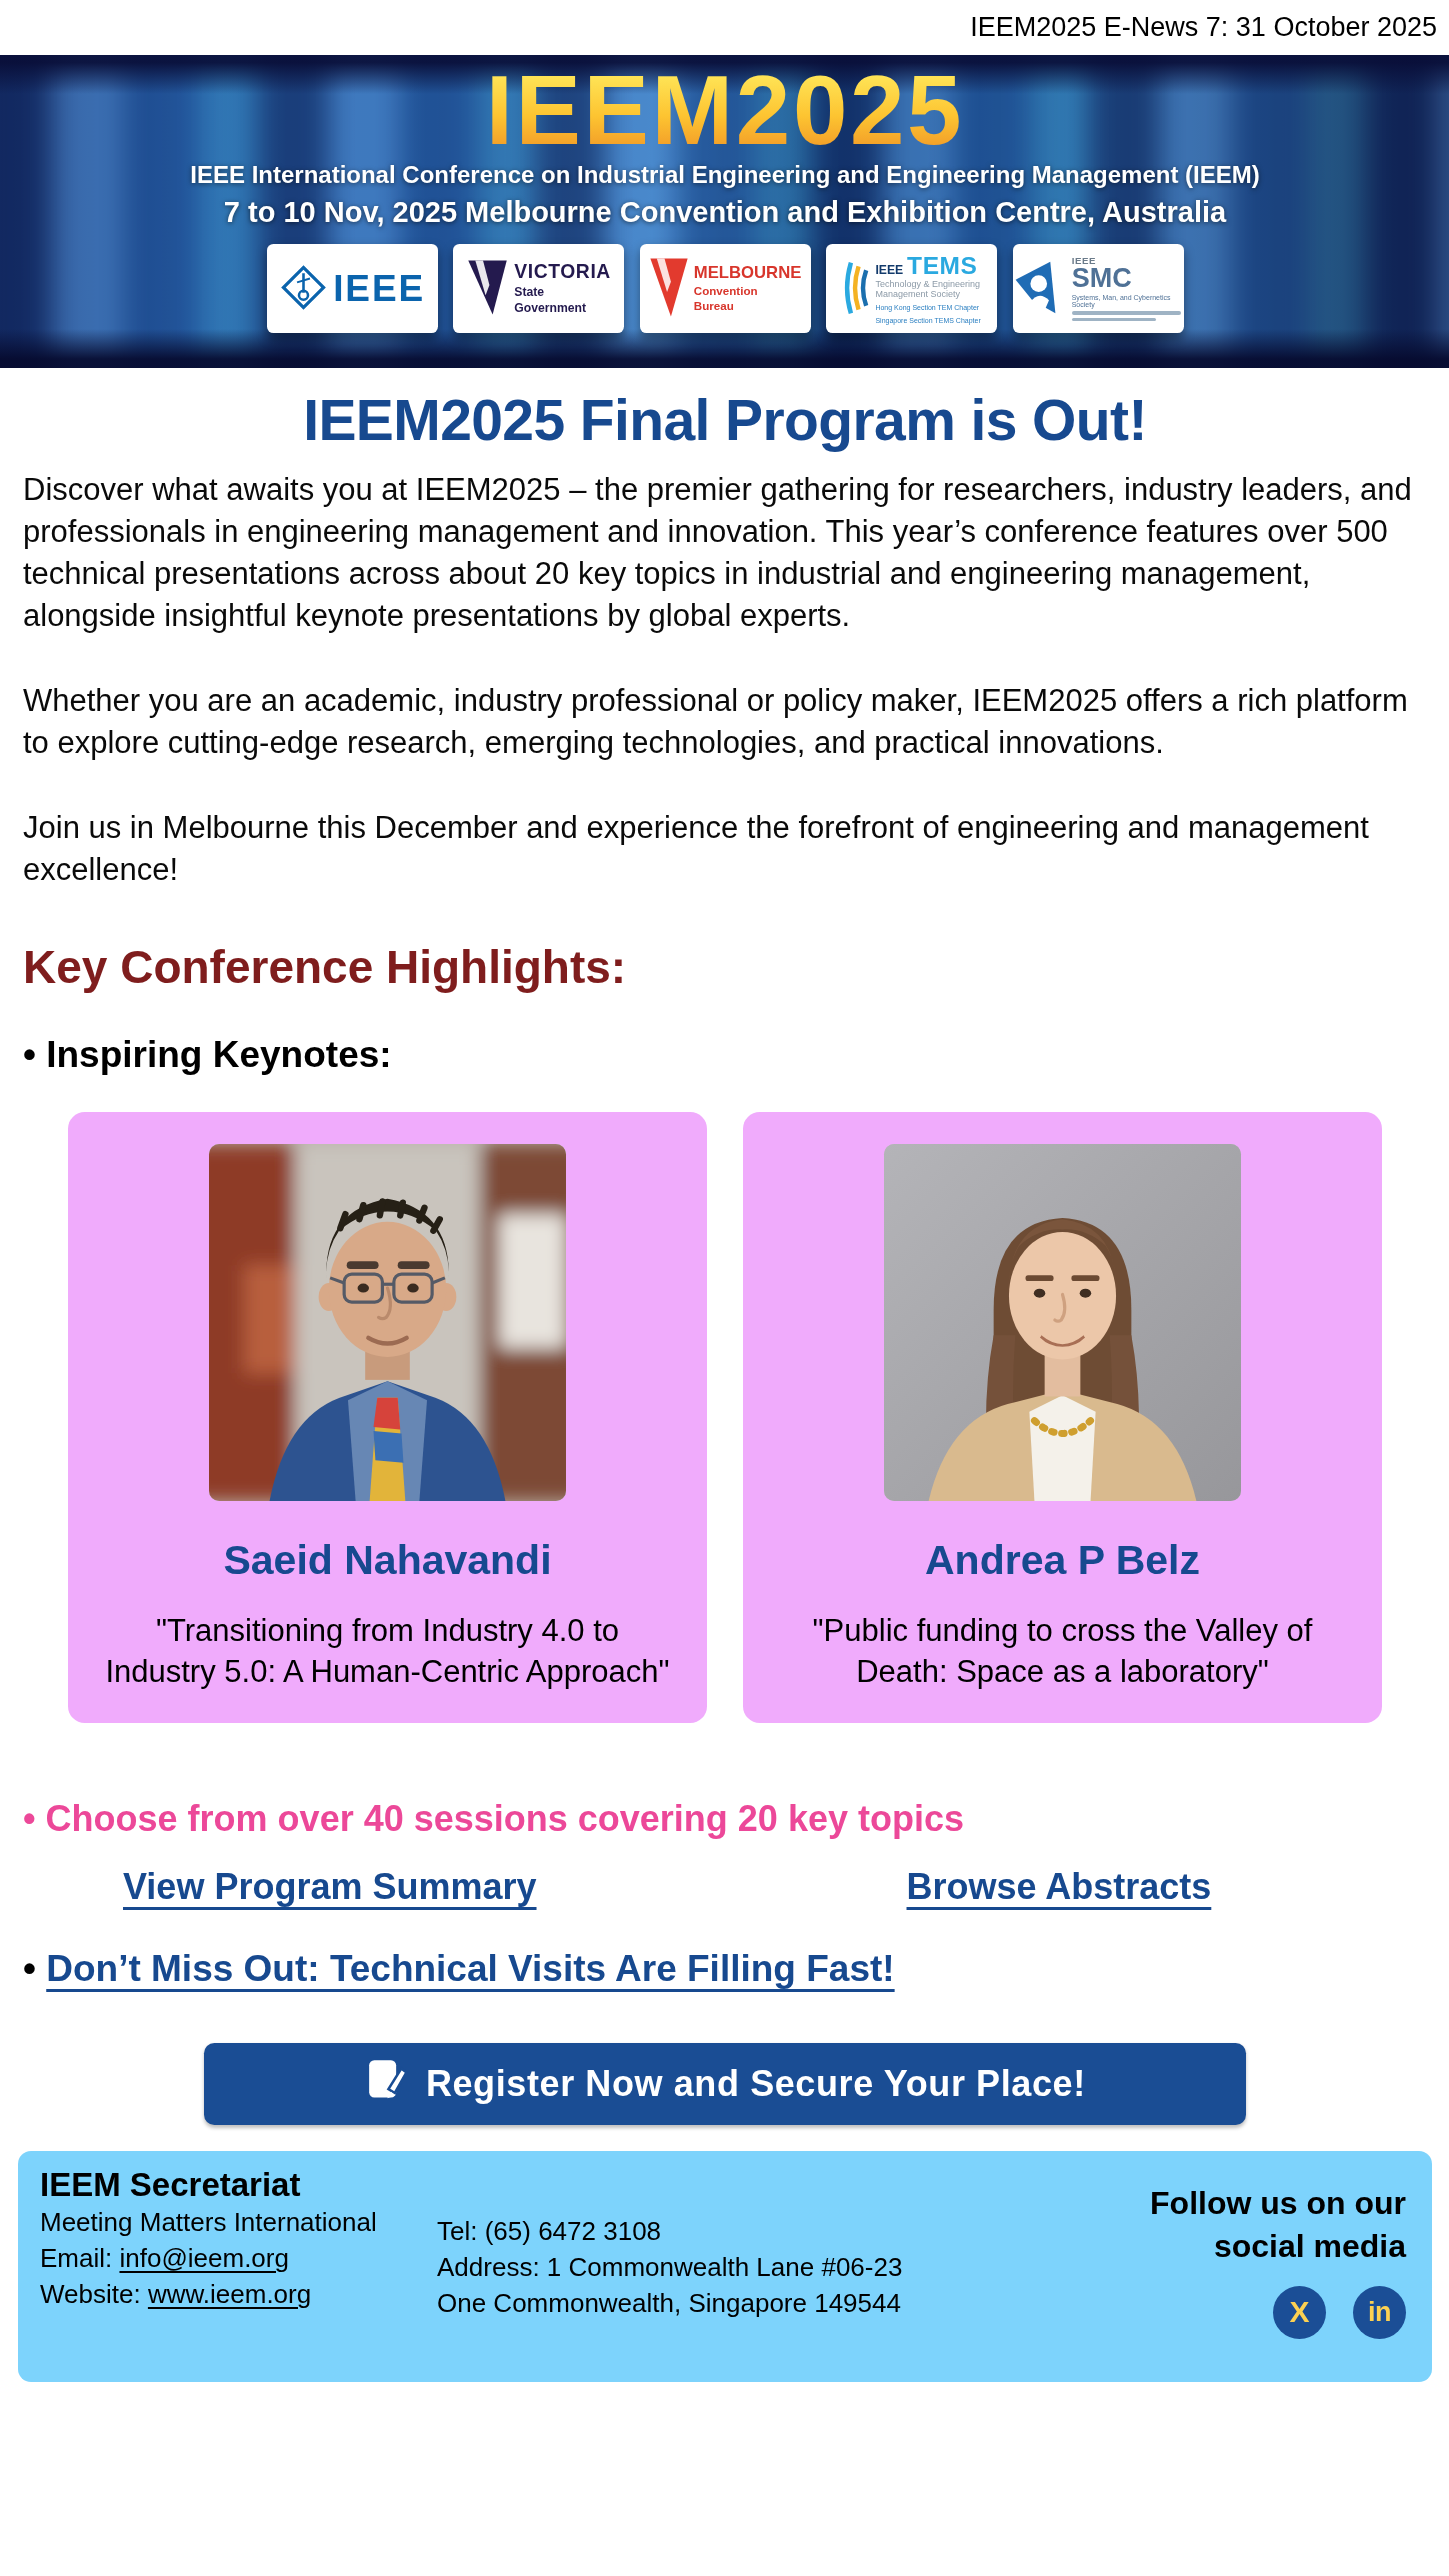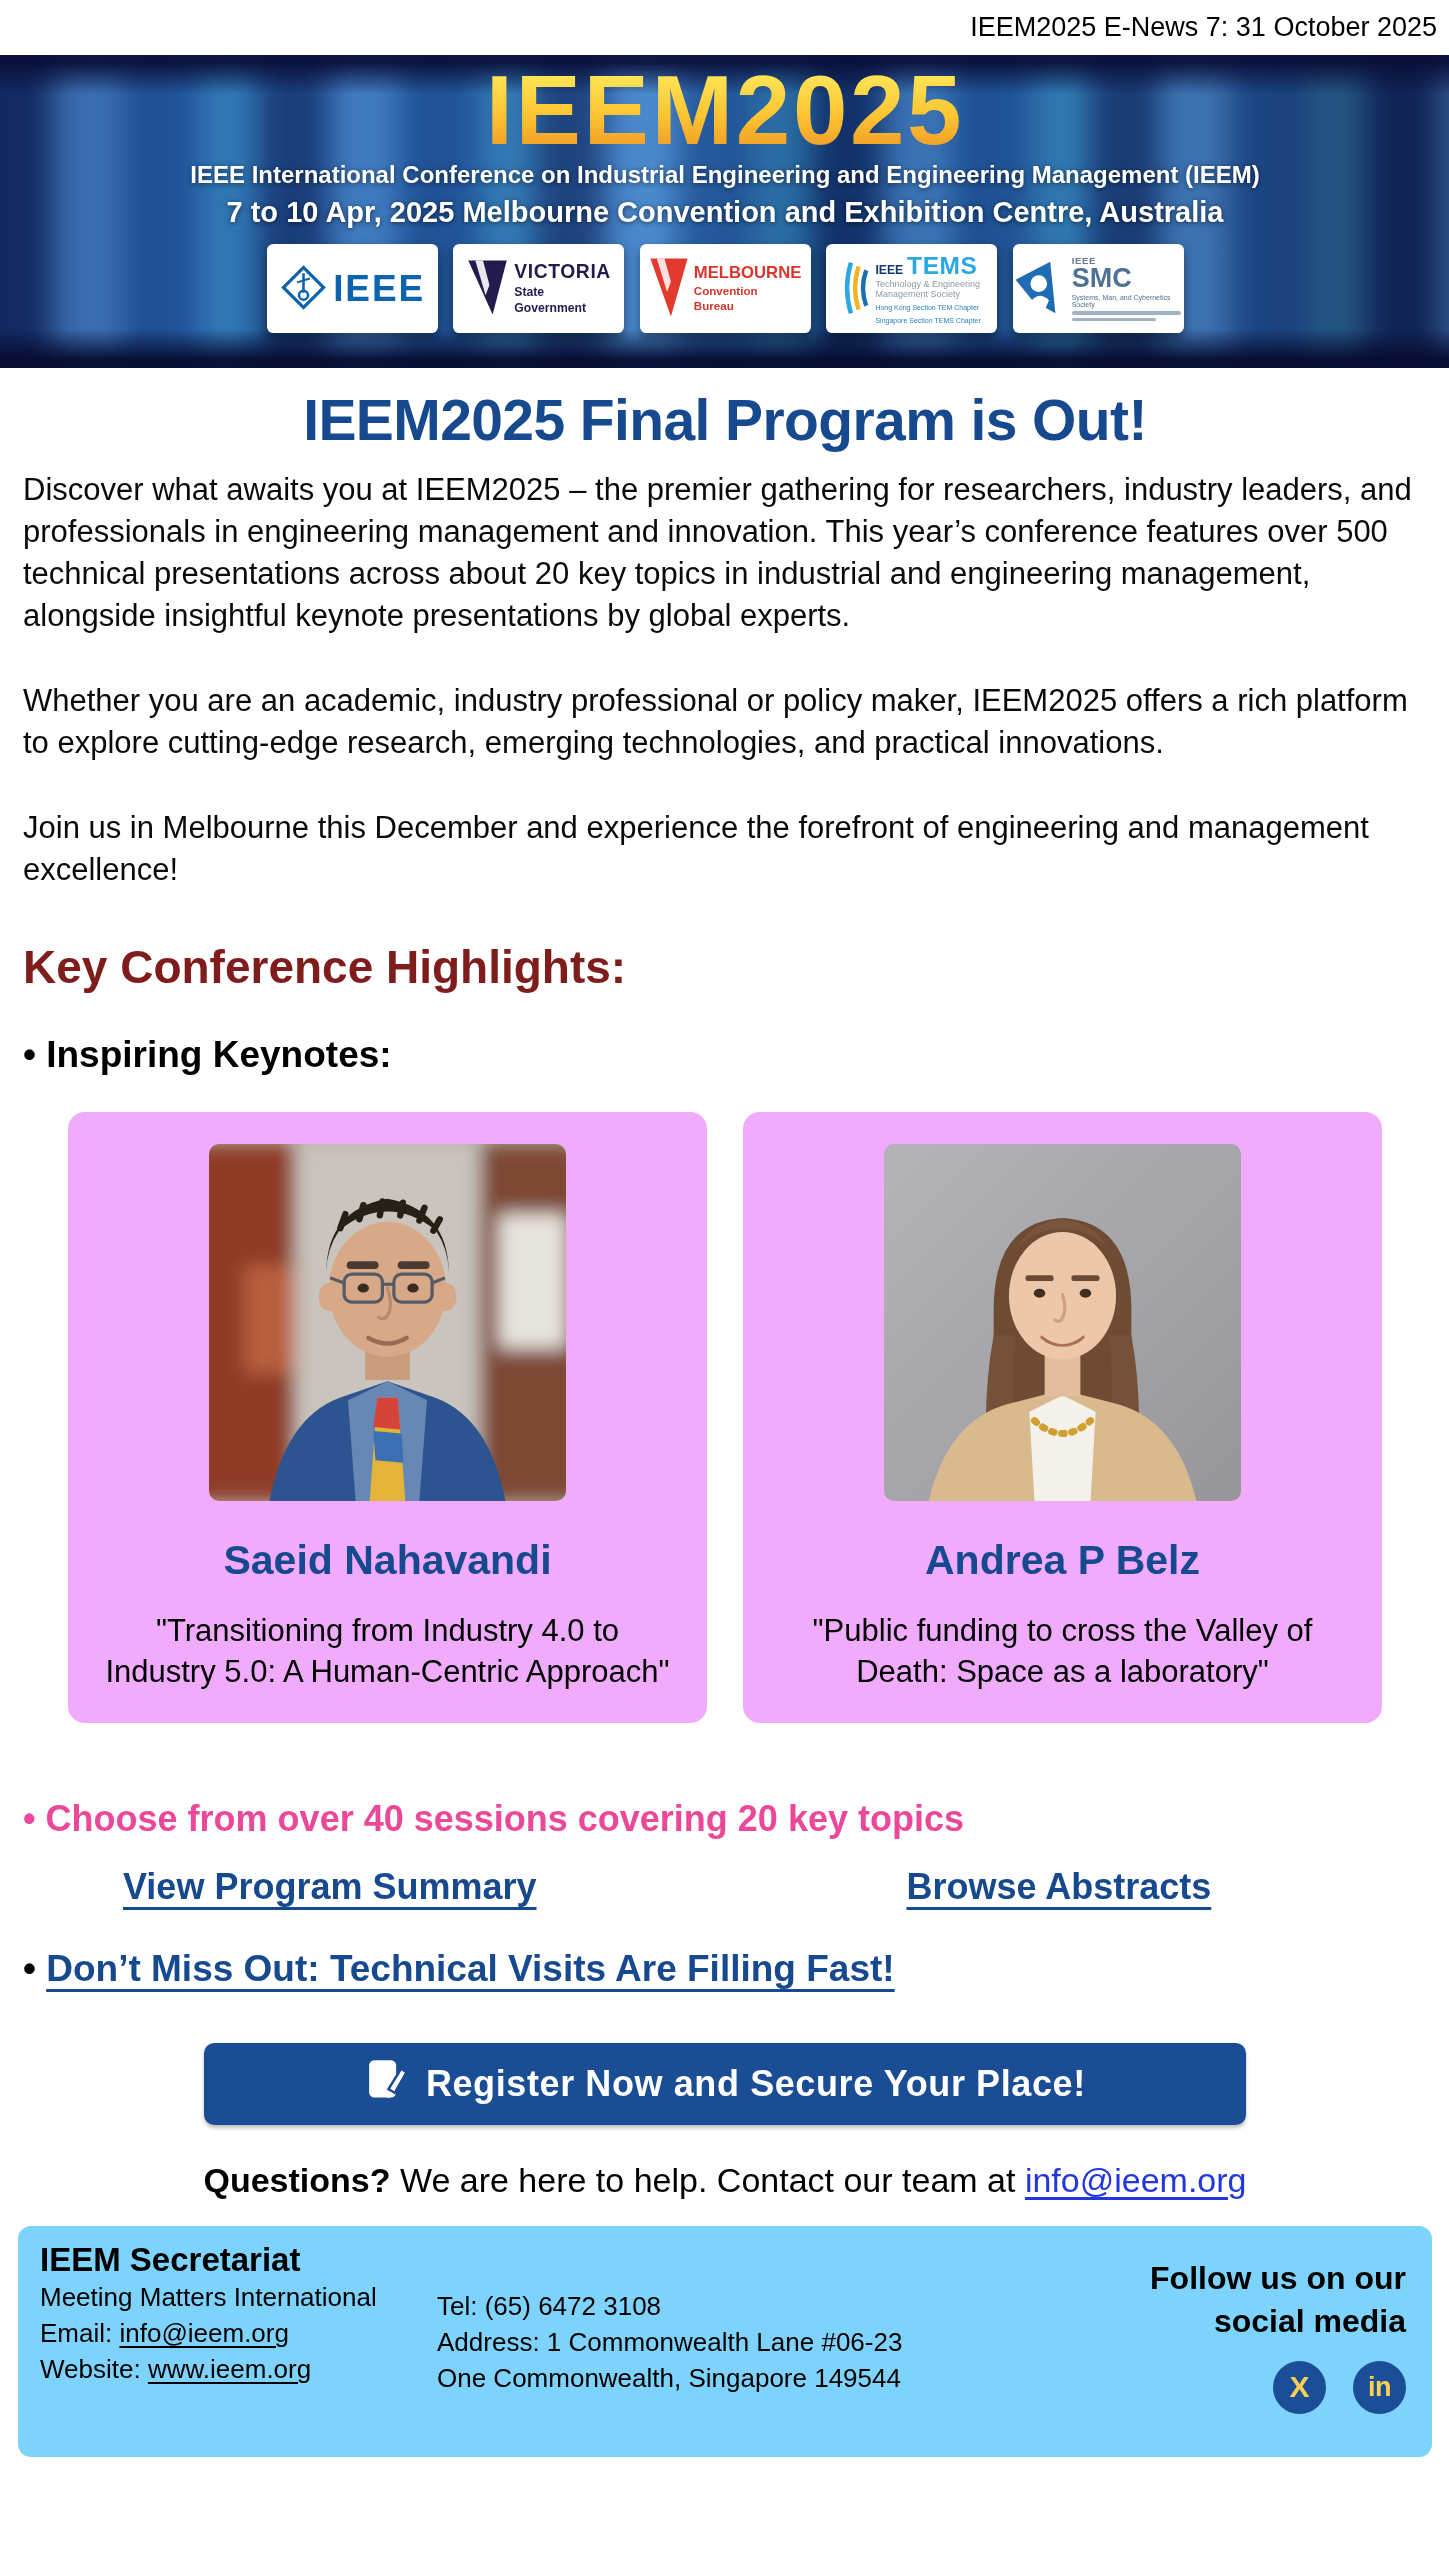--- a/index.html
+++ b/index.html
@@ -108,21 +108,21 @@
 <body>
 
 <div class="enews-strip">
   <span>IEEM2025 E-News 7: 31 October 2025</span>
 </div>
 
 <div class="banner">
   <div class="banner-inner">
     <div class="banner-title">IEEM2025</div>
     <div class="banner-sub1">IEEE International Conference on Industrial Engineering and Engineering Management (IEEM)</div>
-    <div class="banner-sub2">7 to 10 Apr, 2025 Melbourne Convention and Exhibition Centre, Australia</div>
+    <div class="banner-sub2">7 to 10 Nov, 2025 Melbourne Convention and Exhibition Centre, Australia</div>
 
     <div class="logos">
 
       <div class="logo-box">
         <span>
           <svg width="49" height="49" viewBox="0 0 76 76">
             <rect x="16" y="16" width="44" height="44" transform="rotate(45 38 38)" fill="none" stroke="#0b64ad" stroke-width="5"></rect>
             <line x1="38" y1="16" x2="38" y2="46" stroke="#0b64ad" stroke-width="4"></line>
             <circle cx="38" cy="50" r="7" fill="none" stroke="#0b64ad" stroke-width="4"></circle>
             <line x1="28" y1="30" x2="48" y2="24" stroke="#0b64ad" stroke-width="3"></line>
@@ -302,25 +302,20 @@
     <span>
       <svg width="45" height="45" viewBox="0 0 70 70">
         <rect x="8" y="5" width="42" height="58" rx="8" fill="#ffffff"></rect>
         <polygon points="38,50 58,18 66,24 48,56" fill="#ffffff" stroke="#1a4d94" stroke-width="4"></polygon>
         <polygon points="36,64 42,54 49,60" fill="#ffffff"></polygon>
       </svg>
     </span>
     <span>Register Now and Secure Your Place!</span>
   </button>
 
-  <div class="questions">
-    <span class="q-bold">Questions?</span>
-    <span> We are here to help. Contact our team at </span>
-    <a>info@ieem.org</a>
-  </div>
 </div>
 
 <div class="footer">
   <div class="f-left">
     <div class="f-title">IEEM Secretariat</div>
     <div class="f-line">Meeting Matters International</div>
     <div class="f-line">
       <span>Email: </span><a>info@ieem.org</a>
     </div>
     <div class="f-line">

